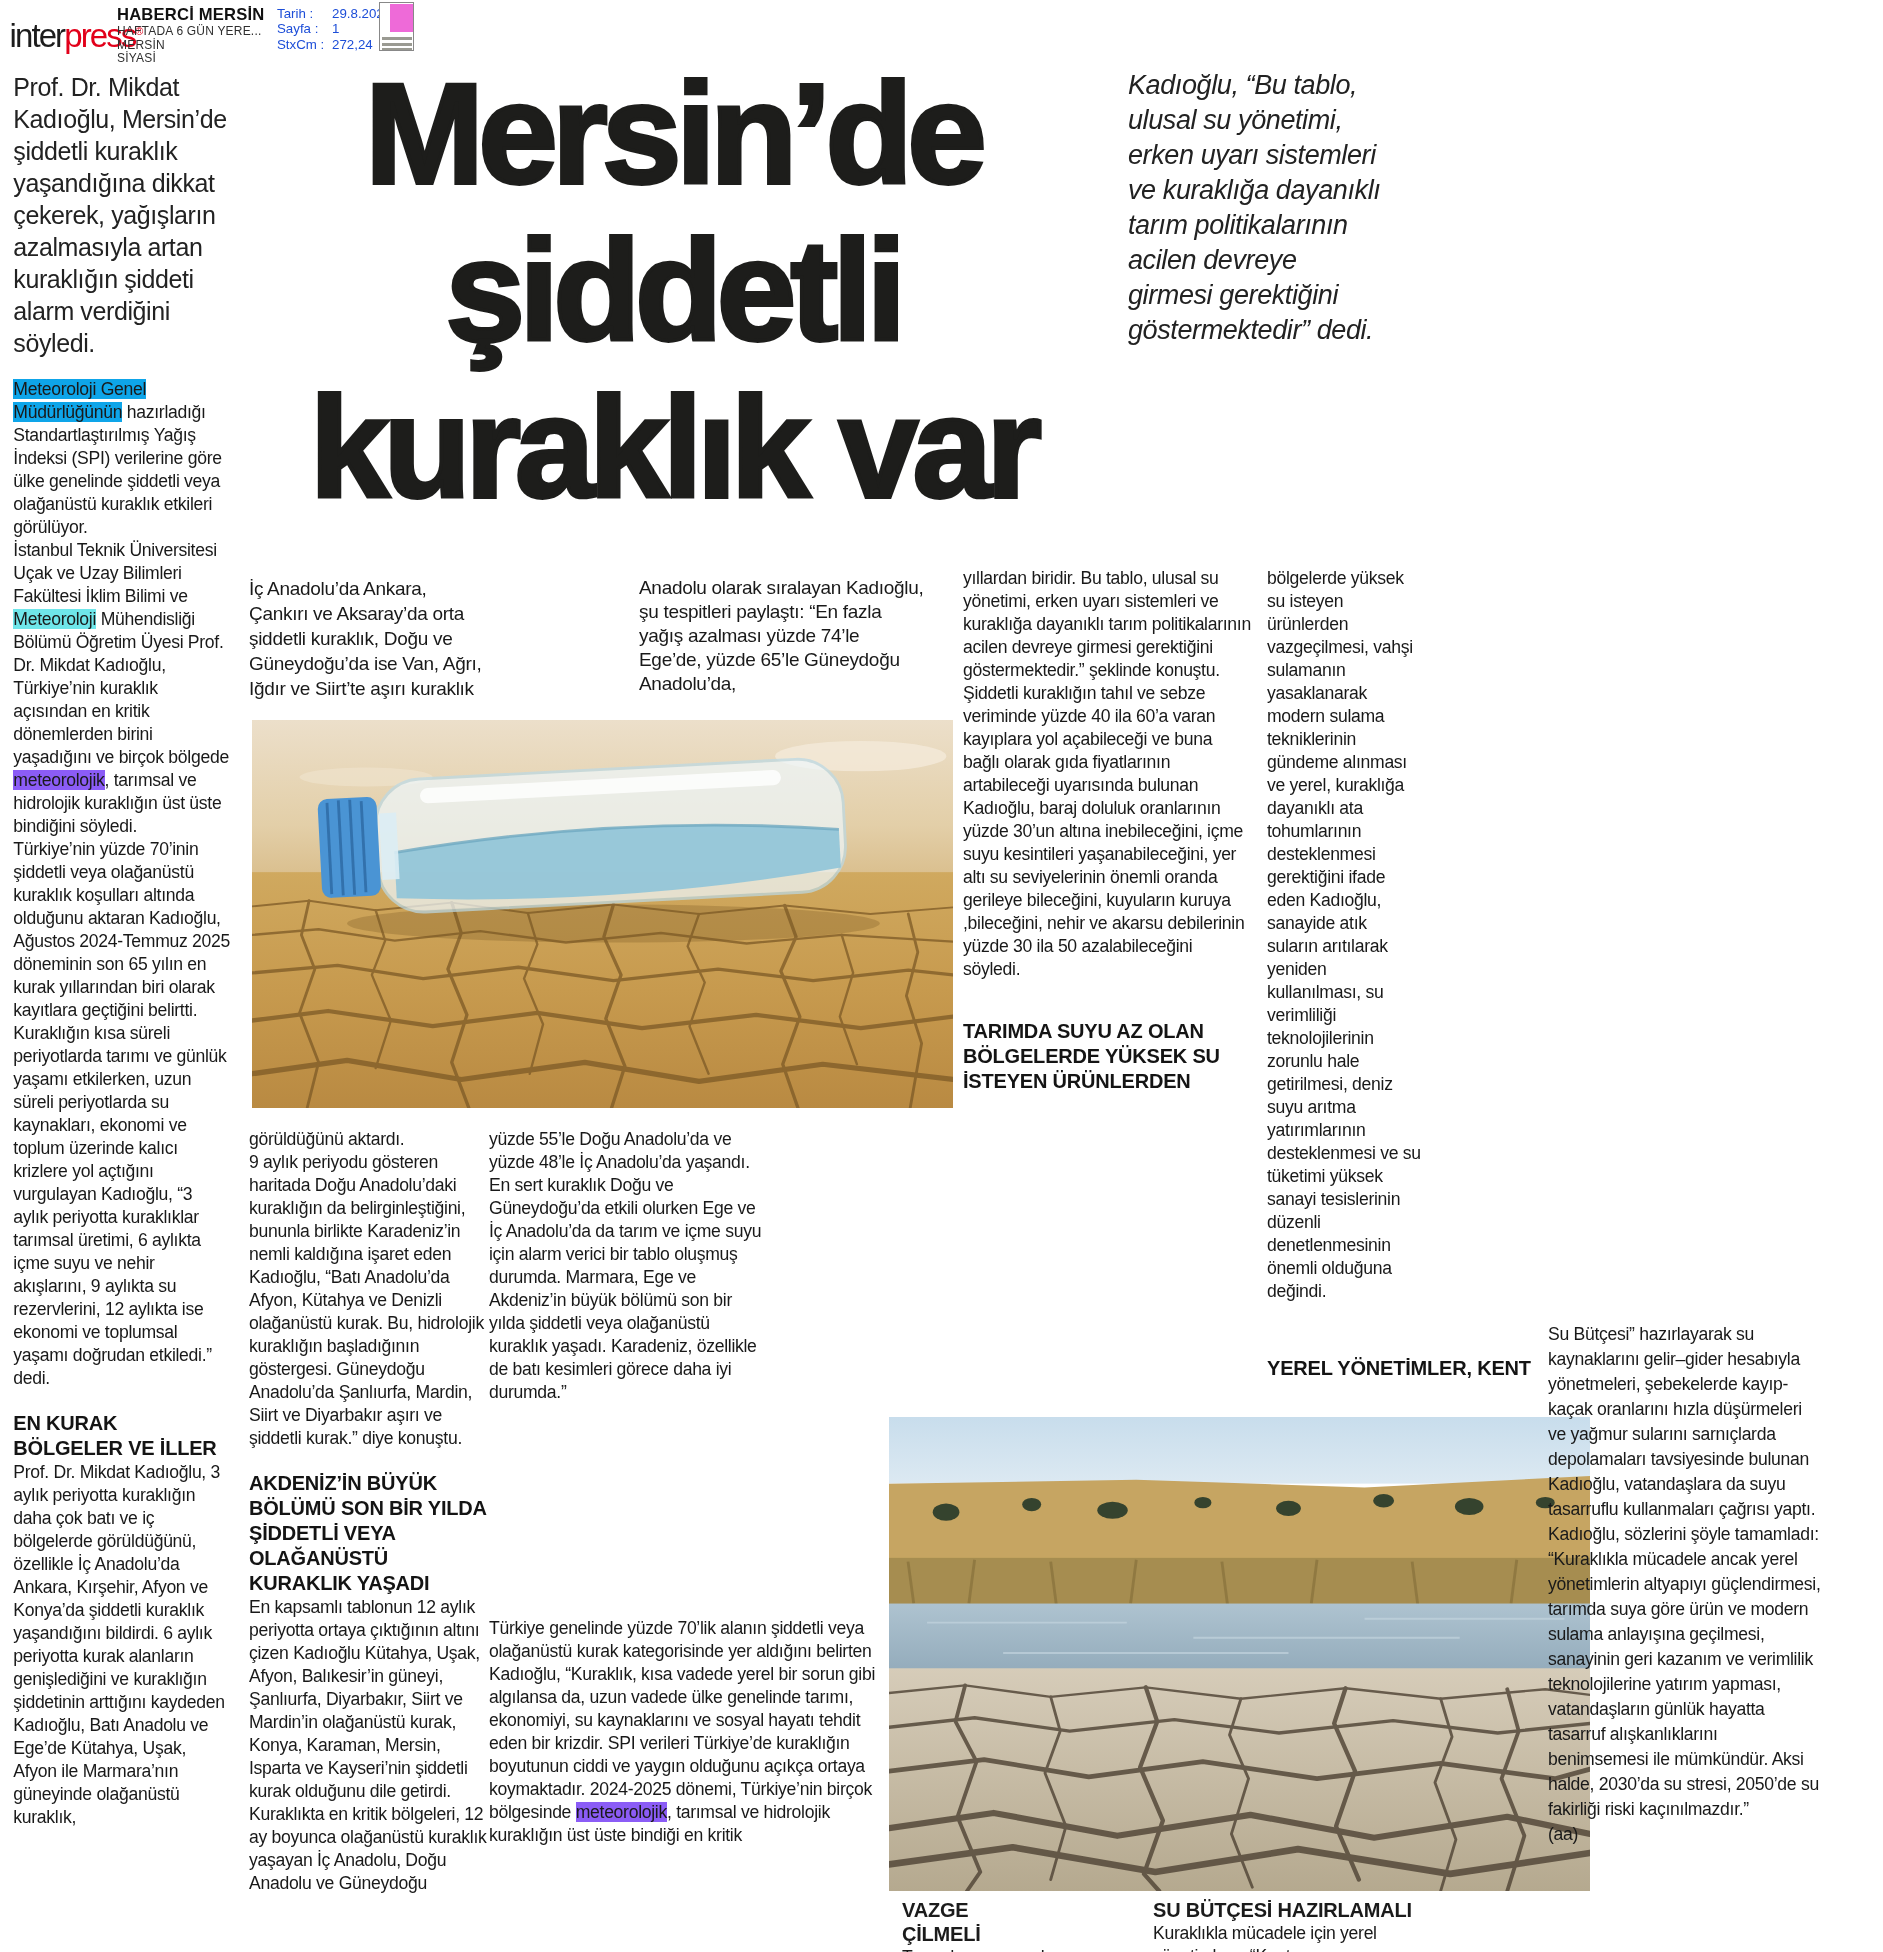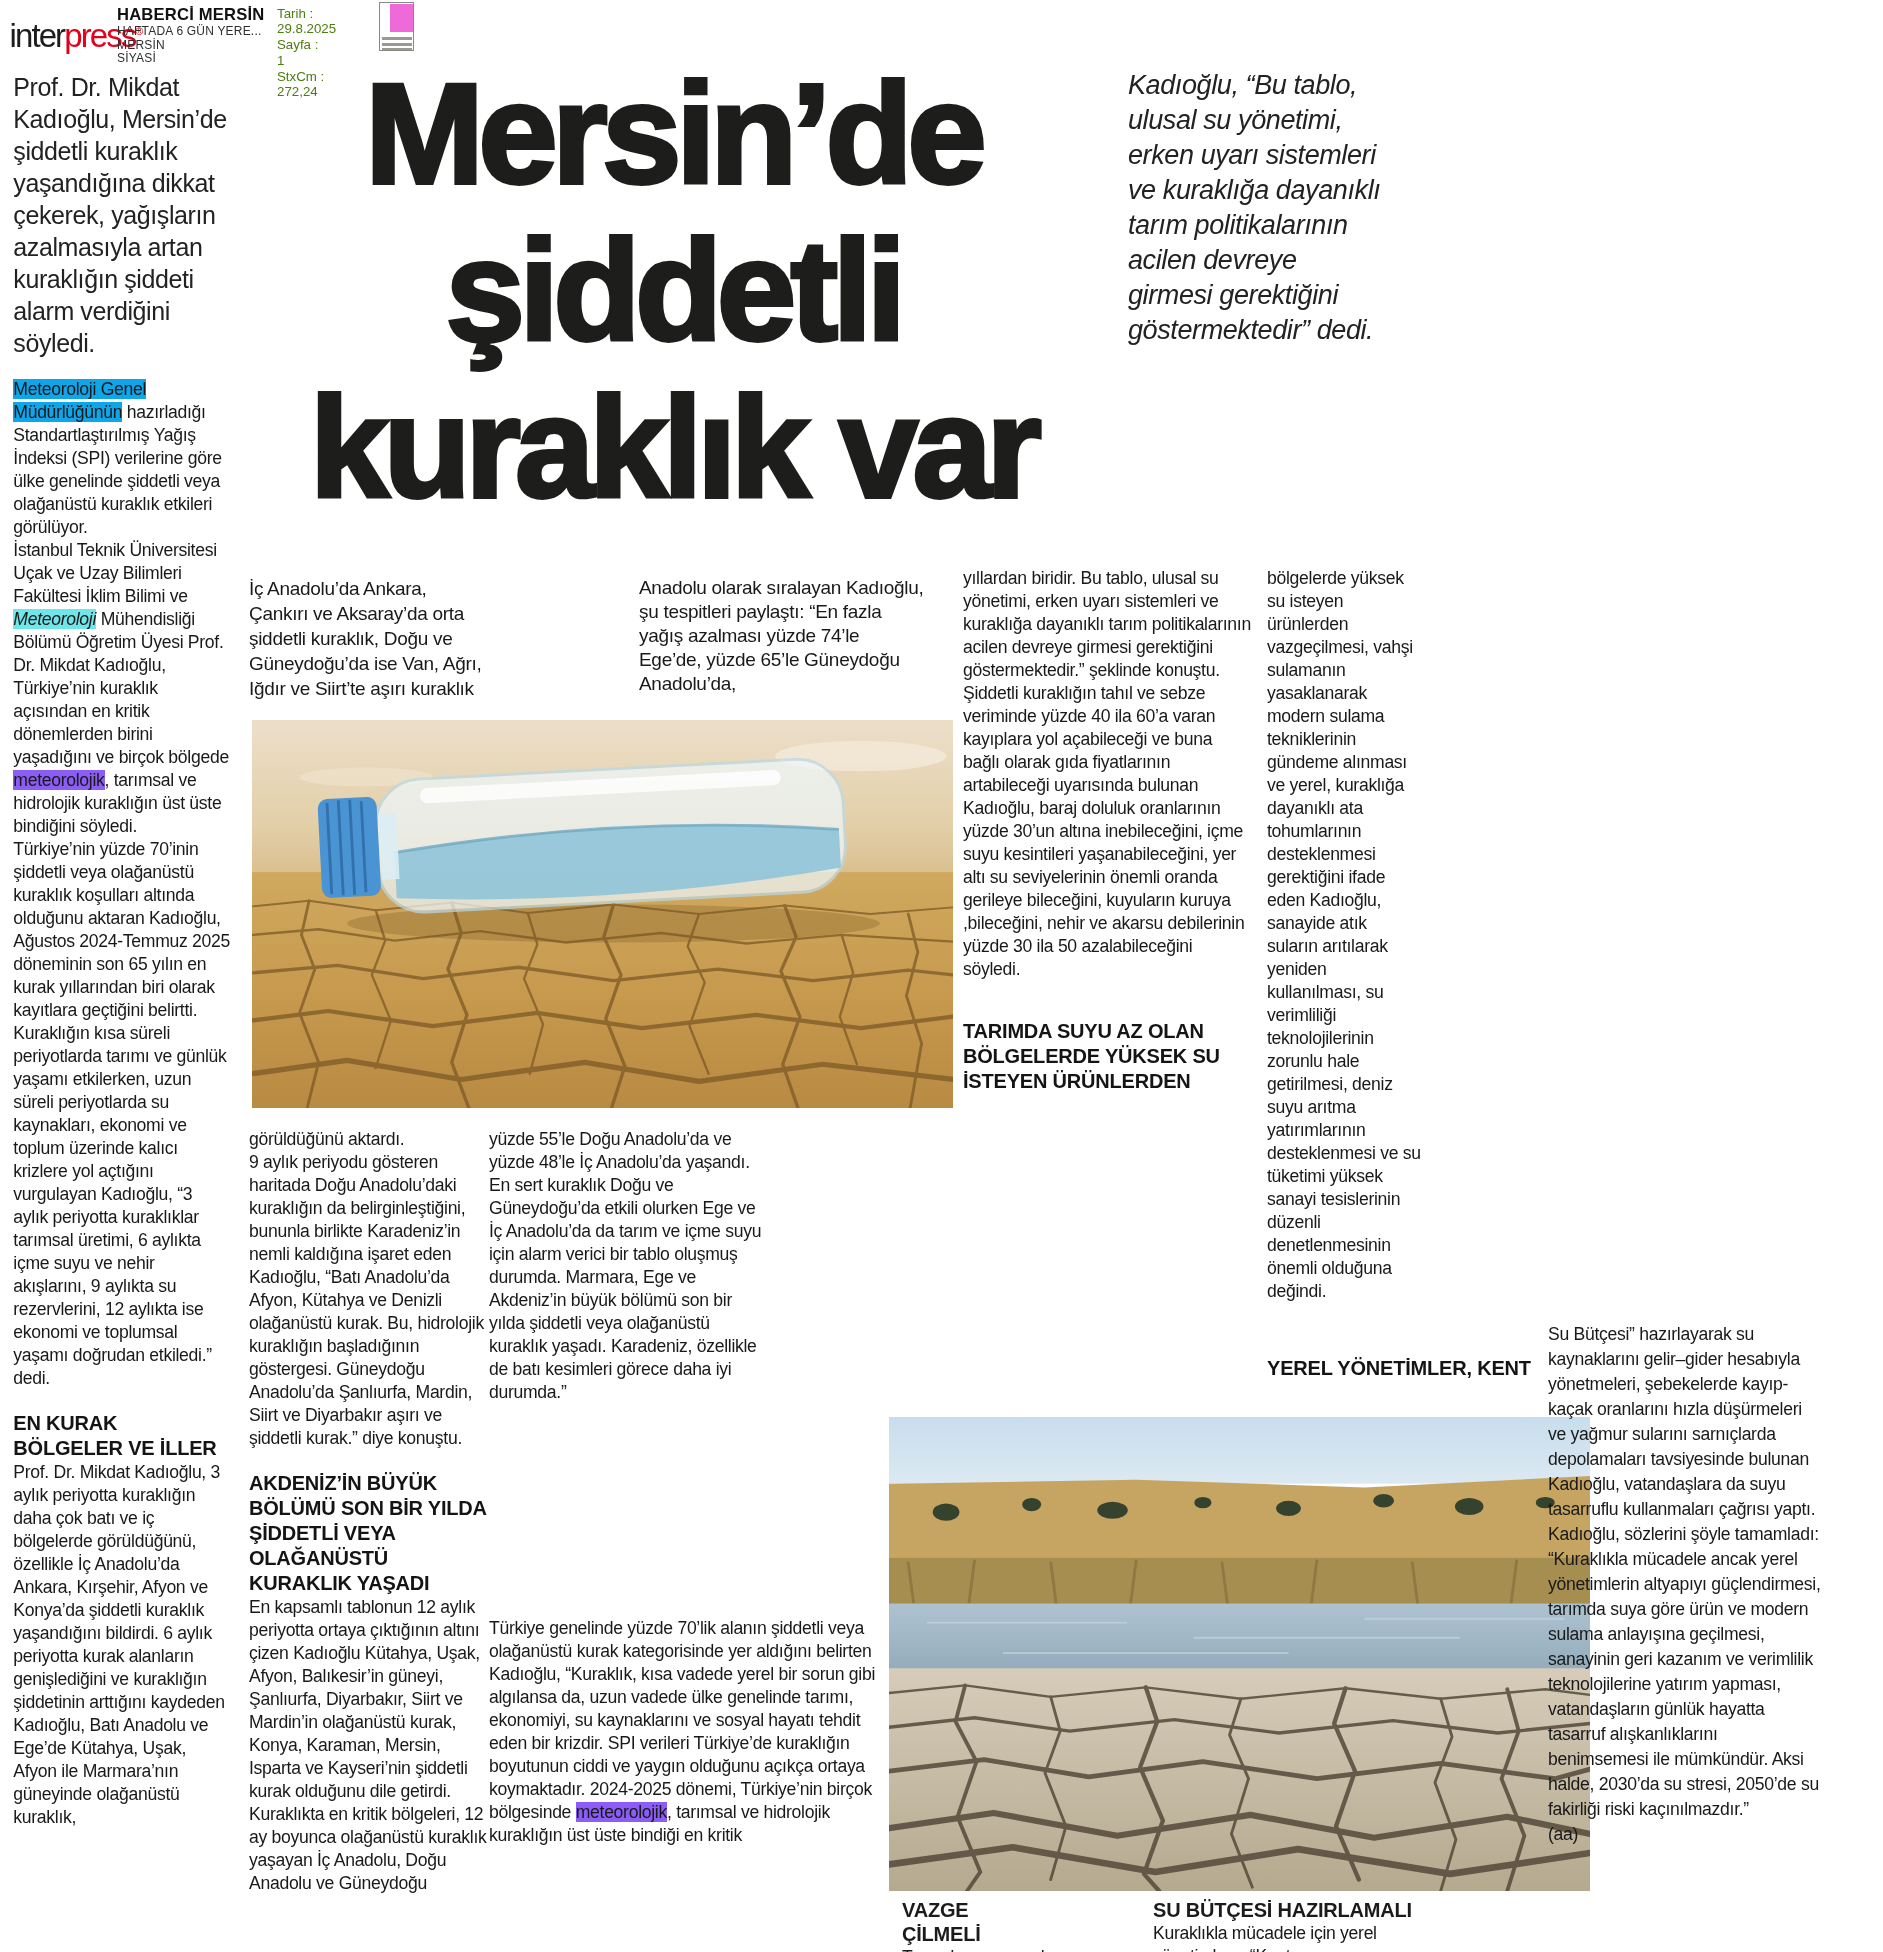--- a/index.html
+++ b/index.html
@@ -13,39 +13,39 @@
   }
   .abs { position:absolute; }
 
   
   .logo { font-size:33px; font-weight:400; letter-spacing:-1.9px; line-height:46px; }
   .logo .inter { color:#1c1c1c; }
   .logo .press { color:#e2001a; }
   .logo sup { font-size:10.5px; color:#e2001a; letter-spacing:0; }
   .src-name { font-size:16.6px; font-weight:700; letter-spacing:0.2px; color:#111; }
   .src-line { font-size:12px; line-height:13.8px; color:#2e2e2e; letter-spacing:0.2px; }
-  .meta-row { display:flex; font-size:13.3px; line-height:15.7px; color:#4d7c0f;flex-direction:column; }
+  .meta-row { display:flex; font-size:13.3px; line-height:15.7px; color:#1d4ed8; }
   .meta-label { width:55px; }
   .thumb { width:35px; height:49px; background:#fff; border:1px solid #888; overflow:hidden; }
   .thumb-hl { position:absolute; left:9.5px; top:1px; width:25px; height:28.5px; background:#ee6ad8; }
   .thumb-line { position:absolute; height:2.9px; background:#9a9a92; }
 
   
   .body-text { font-size:17.6px; line-height:23px; letter-spacing:-0.3px; color:#191919; }
   .body-text p { margin:0; }
   .lede { font-size:25px; line-height:32px; letter-spacing:-0.4px; color:#222; }
   .right-lede { font-size:27px; line-height:35px; letter-spacing:-0.4px; color:#222; }
   .col-heading { font-weight:700; font-size:20px; line-height:25px; letter-spacing:-0.2px; color:#141414; }
   .gap-above { margin-top:21px; }
   .headline {
     font-weight:700; font-size:143px; line-height:157px; letter-spacing:-5.7px;
     text-align:center; color:#1d1d1b; -webkit-text-stroke:3.8px #1d1d1b;
   }
   .hl-green  { background:#0ea5e9; }
-  .hl-cyan   { background:#6fe6ea;font-style:italic; }
+  .hl-cyan   { background:#6fe6ea; }
   .hl-orange { background:#8b5cf6; }
   .caption-head { font-weight:700; font-size:20px; line-height:24px; letter-spacing:-0.2px; }
   .nowrap { white-space:nowrap; }
 
   .photo { display:block; width:100%; height:100%; }
 </style>
 </head>
 <body>
 
 <div class="abs" style="left:0;top:0;width:1883px;height:57px;">

